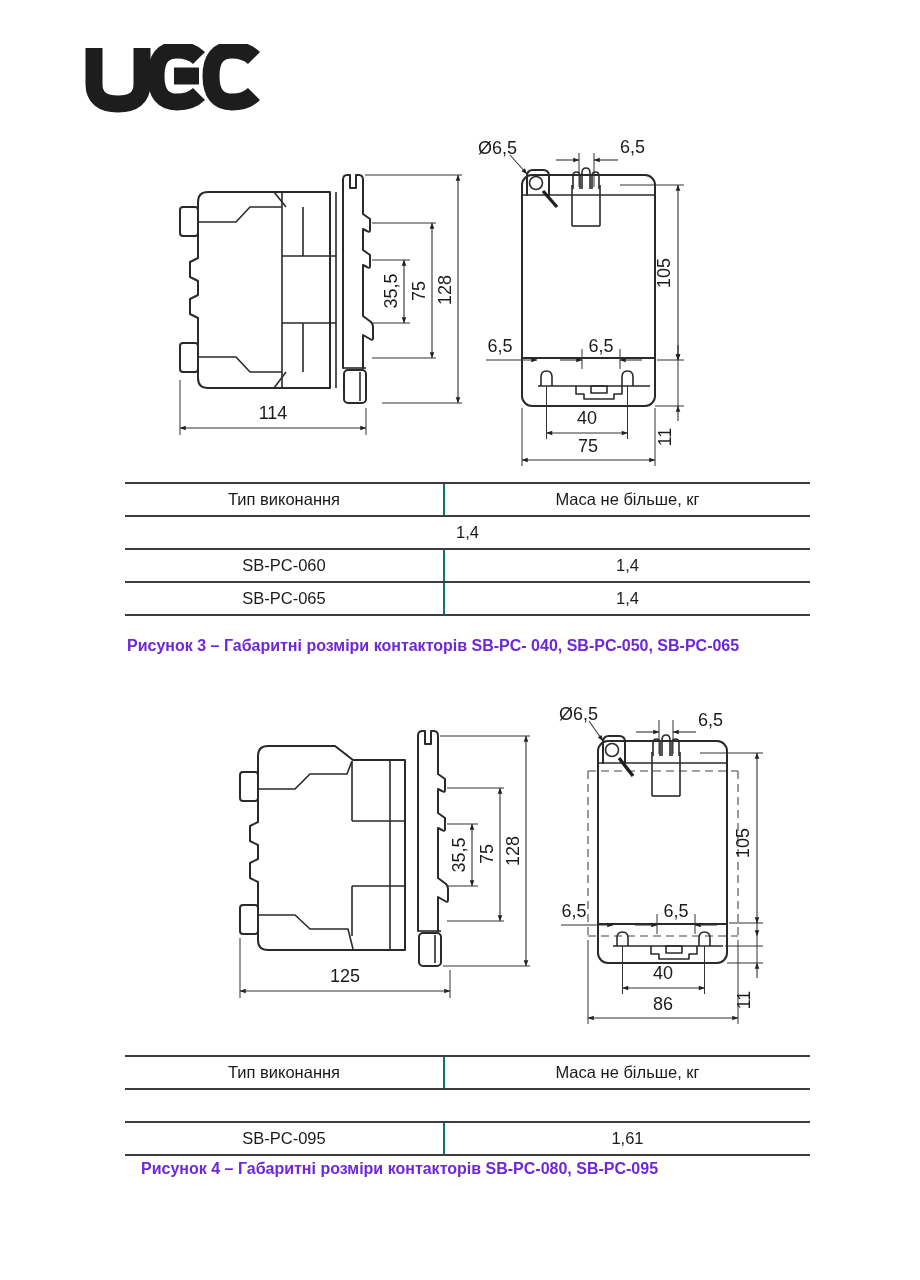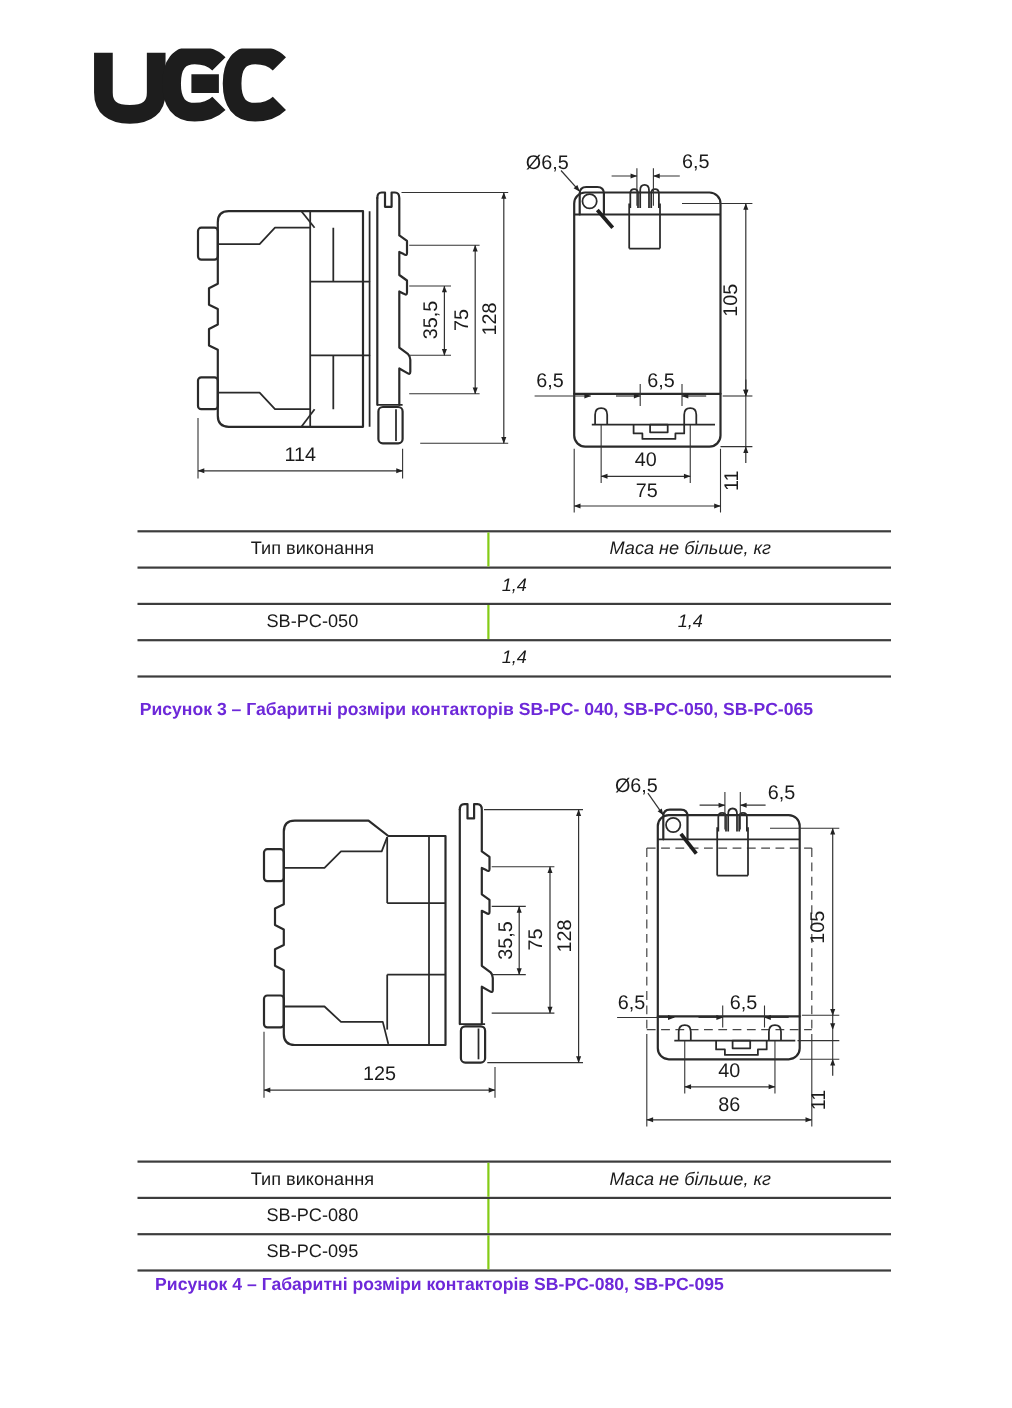--- a/index.html
+++ b/index.html
@@ -12,23 +12,23 @@
   .dim{fill:none;stroke:#333;stroke-width:1.1;}
   .ext{fill:none;stroke:#333;stroke-width:1;}
   .dsh{fill:none;stroke:#454545;stroke-width:1.1;stroke-dasharray:8 5;}
   .ldr{fill:none;stroke:#1f1f1f;stroke-width:3.4;}
   .dtxt{font-family:"Liberation Sans",sans-serif;font-size:18px;fill:#1b1b1b;}
   .logo-stroke{fill:none;stroke:#1d1d1d;stroke-width:17;stroke-linecap:butt;}
   
   .dim-table{position:absolute;width:685px;border-top:2px solid #3d3d3d;
              font-size:16.5px;color:#1a1a1a;}
   .t-row{display:flex;border-bottom:2px solid #3d3d3d;height:31px;}
-  .t-c1{width:318px;border-right:2px solid #84cc16;display:flex;
+  .t-c1{width:318px;border-right:2px solid #0f766e;display:flex;
         align-items:center;justify-content:center;}
-  .t-c2{flex:1;display:flex;align-items:center;justify-content:center;font-style:italic;}
+  .t-c2{flex:1;display:flex;align-items:center;justify-content:center;}
   .caption{position:absolute;font-weight:bold;font-size:16px;color:#6d28d9;
            white-space:nowrap;}
 </style>
 </head>
 <body>
 
 <div class="page">
 
   <svg class="abs" style="left:82px;top:44px;" width="178" height="70" viewBox="0 0 178 70" role="img" aria-label="UEC">
     <path class="logo-stroke" d="M 12,4 V 40 Q 12,60 36,60 Q 60,60 60,40 V 4"></path>
@@ -151,24 +151,25 @@
 
   <div class="dim-table" style="left:125px;top:482px;">
     <div class="t-row">
       <div class="t-c1">Тип виконання</div>
       <div class="t-c2">Маса не більше, кг</div>
     </div>
     <div class="t-row">
       <div class="t-c2">1,4</div>
     </div>
     <div class="t-row">
-      <div class="t-c1">SB-PC-050</div>
+      <div class="t-c1">SB-PC-060</div>
       <div class="t-c2">1,4</div>
     </div>
     <div class="t-row">
+      <div class="t-c1">SB-PC-065</div>
       <div class="t-c2">1,4</div>
     </div>
   </div>
 
   <div class="caption" style="left:127px;top:637px;">Рисунок 3 – Габаритні розміри контакторів SB-PC- 040, SB-PC-050, SB-PC-065</div>
 
   <svg class="abs" style="left:200px;top:688px;" width="350" height="322" viewBox="0 0 350 322">
     <defs>
       <marker id="a4" viewBox="0 0 10 10" refX="9.5" refY="5" markerWidth="12" markerHeight="5.5" orient="auto-start-reverse">
           <path d="M0,1.2 L10,5 L0,8.8 Z" fill="#222"></path>
@@ -275,22 +276,22 @@
     <line class="ext" x1="202" y1="248" x2="202" y2="275"></line>
     <text class="dtxt" text-anchor="middle" transform="translate(195,312) rotate(-90)">11</text>
   </svg>
 
   <div class="dim-table" style="left:125px;top:1055px;">
     <div class="t-row">
       <div class="t-c1">Тип виконання</div>
       <div class="t-c2">Маса не більше, кг</div>
     </div>
     <div class="t-row">
-      <div class="t-c1">SB-PC-080</div>
     </div>
     <div class="t-row">
       <div class="t-c1">SB-PC-095</div>
+      <div class="t-c2">1,61</div>
     </div>
   </div>
 
   <div class="caption" style="left:141px;top:1160px;">Рисунок 4 – Габаритні розміри контакторів SB-PC-080, SB-PC-095</div>
 
 </div>
 
 </body></html>

